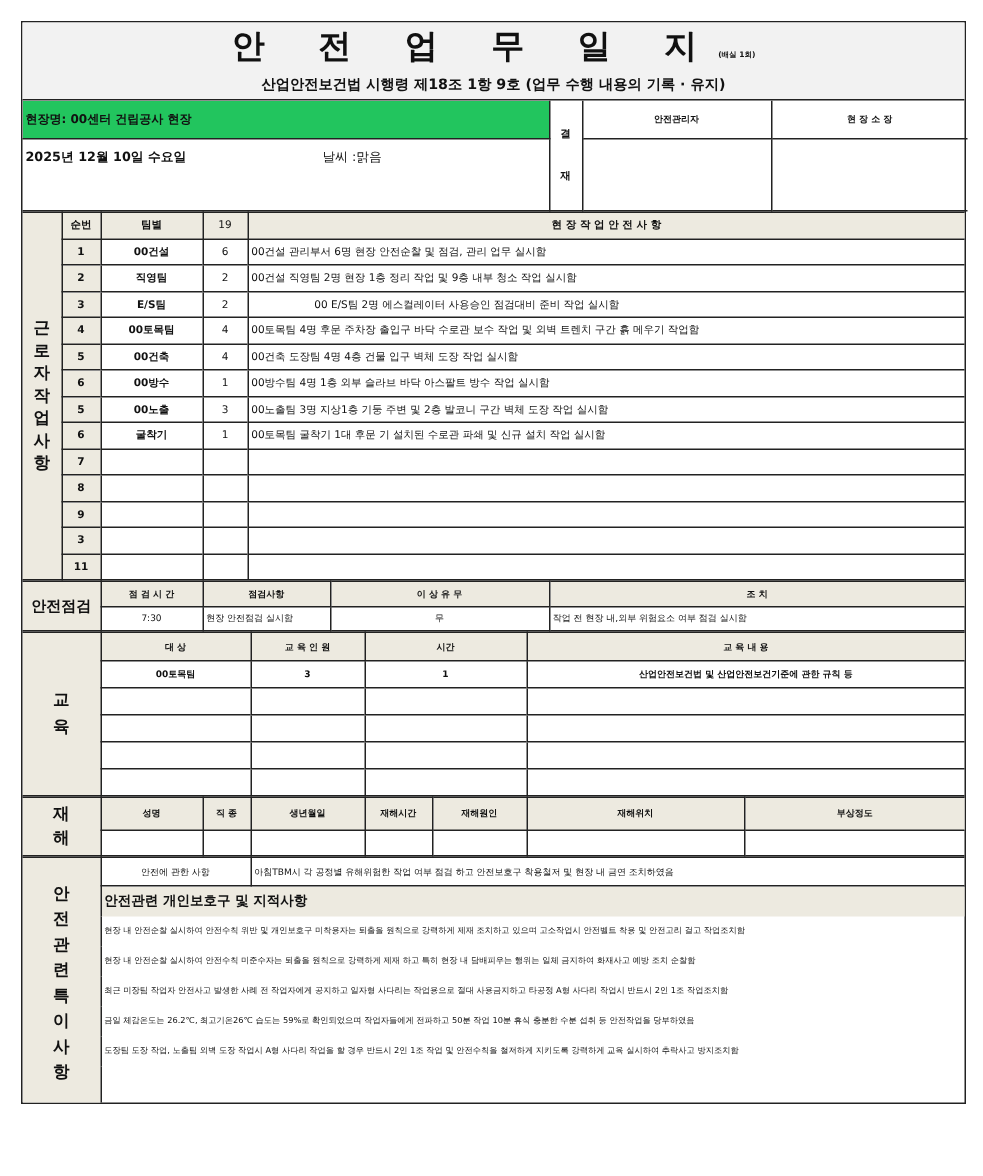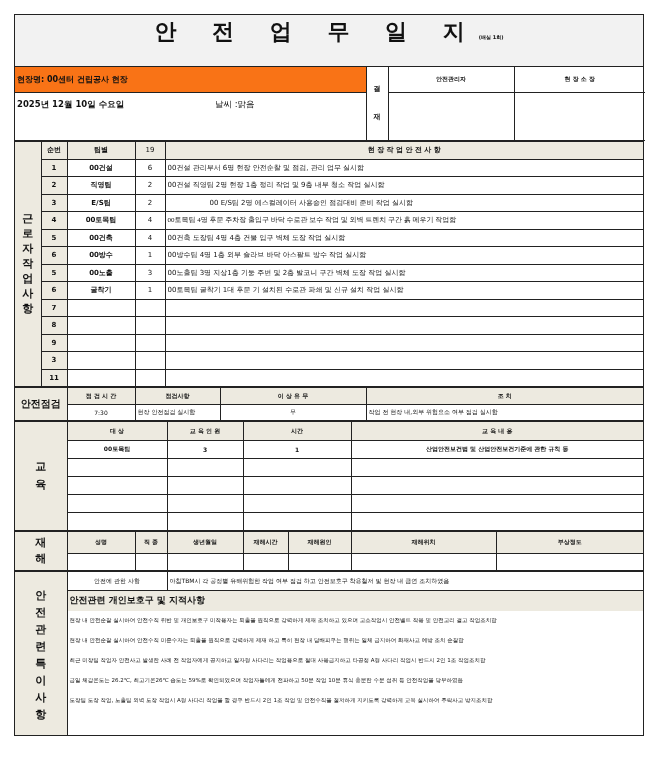--- a/index.html
+++ b/index.html
@@ -21,32 +21,33 @@
   .sm { font-size: 7px; }
   .xs { font-size: 6px; }
 </style>
 </head>
 <body>
 
 <div class="sheet">
 
   <div class="hdr">
     <div class="title"><span>안 전 업 무 일 지</span><span class="title-note">(배실 1회)</span></div>
+    <div class="subtitle">산업안전보건법 시행령 제18조 1항 9호 (업무 수행 내용의 기록 · 유지)</div>
   </div>
 
   <table style="border:none;">
     <colgroup>
         <col style="width:351px">
         <col style="width:22px">
         <col style="width:126px">
         <col style="width:131px">
       </colgroup>
     <tbody>
         <tr style="height:25px;">
-      <td class="b sm" style="background:#f97316; border-left:none; border-top:none; font-size:8px;">현장명: 00센터 건립공사 현장</td>
+      <td class="b sm" style="background:#22c55e; border-left:none; border-top:none; font-size:8px;">현장명: 00센터 건립공사 현장</td>
       <td rowspan="2" class="c b sm" style="border-top:none; line-height:28px;"><span>결</span><br><span>재</span></td>
       <td class="c b xs" style="border-top:none;">안전관리자</td>
       <td class="c b xs" style="border-top:none; border-right:none;">현 장 소 장</td>
     </tr>
     <tr style="height:48px;">
       <td style="border-left:none; vertical-align:top; padding-top:6px; position:relative;">
         <span class="b" style="font-size:8.5px;">2025년 12월 10일 수요일</span>
         <span style="position:absolute; left:200px; top:6px; font-size:8.5px;">날씨 :맑음</span>
       </td>
       <td></td>
@@ -94,21 +95,21 @@
     <tr style="height:17.5px;">
           <td class="c b sm beige dot-b">3</td>
           <td class="c b sm dot-b dot-r">E/S팀</td>
           <td class="c sm dot-b dot-r">2</td>
           <td class="sm dot-b" style="border-right:none;padding-left:44px;">00 E/S팀 2명 에스컬레이터 사용승인 점검대비 준비 작업 실시함</td>
         </tr>
     <tr style="height:17.5px;">
           <td class="c b sm beige dot-b">4</td>
           <td class="c b sm dot-b dot-r">00토목팀</td>
           <td class="c sm dot-b dot-r">4</td>
-          <td class="sm dot-b" style="border-right:none;font-family:Liberation Serif, serif;">00토목팀 4명 후문 주차장 출입구 바닥 수로관 보수 작업 및 외벽 트렌치 구간 흙 메우기 작업함</td>
+          <td class="sm dot-b" style="border-right:none;">00토목팀 4명 후문 주차장 출입구 바닥 수로관 보수 작업 및 외벽 트렌치 구간 흙 메우기 작업함</td>
         </tr>
     <tr style="height:17.5px;">
           <td class="c b sm beige dot-b">5</td>
           <td class="c b sm dot-b dot-r">00건축</td>
           <td class="c sm dot-b dot-r">4</td>
           <td class="sm dot-b" style="border-right:none;">00건축 도장팀 4명 4층 건물 입구 벽체 도장 작업 실시함</td>
         </tr>
     <tr style="height:17.5px;">
           <td class="c b sm beige dot-b">6</td>
           <td class="c b sm dot-b dot-r">00방수</td>

